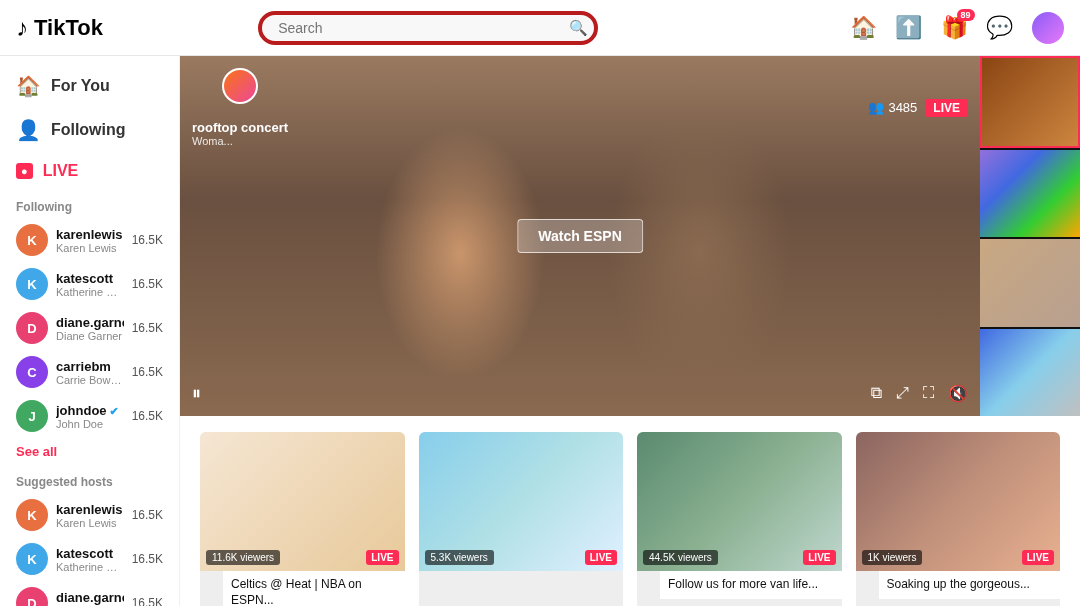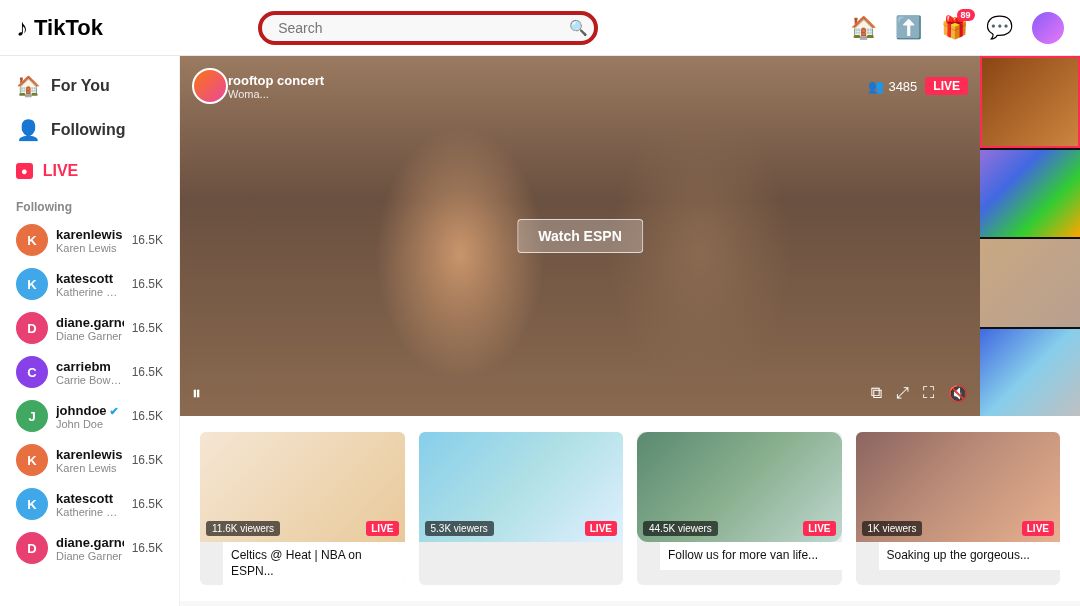--- a/index.html
+++ b/index.html
@@ -230,21 +230,22 @@
       top: 12px;
       left: 12px;
       right: 12px;
       display: flex;
       align-items: center;
       justify-content: space-between;
     }
     .live-creator-info {
       display: flex;
       align-items: center;
-      gap: 0;
+      gap: 16px;
+      flex-direction: column;
     }
     .live-creator-avatar {
       width: 36px;
       height: 36px;
       border-radius: 50%;
       background: linear-gradient(135deg, #f97316, #ec4899);
       border: 2px solid #fff;
     }
     .live-creator-text { color: #fff; }
     .live-creator-name { font-size: 13px; font-weight: 600; }
@@ -339,27 +340,27 @@
       gap: 14px;
     }
     .host-card {
       cursor: pointer;
       border-radius: 6px;
       overflow: hidden;
       background: #eee;
     }
     .host-thumb {
       width: 100%;
-      height: 110px;
+      height: 139px;
       position: relative;
       overflow: hidden;
     }
     .host-bg-1 { background: linear-gradient(135deg, #f5e6d3, #e8c99a); }
     .host-bg-2 { background: linear-gradient(135deg, #87ceeb, #b0e0e6, #e0f0ff); }
-    .host-bg-3 { background: linear-gradient(135deg, #5a8a70, #8ab090, #c0d8d0); border-radius: 11px; }
+    .host-bg-3 { background: linear-gradient(135deg, #5a8a70, #8ab090, #c0d8d0); }
     .host-bg-4 { background: linear-gradient(135deg, #8b6560, #c0907a, #e8b090); }
     .viewer-badge {
       position: absolute;
       bottom: 6px;
       left: 6px;
       background: rgba(0,0,0,0.6);
       color: #fff;
       font-size: 10px;
       padding: 2px 6px;
       border-radius: 3px;
@@ -489,21 +490,23 @@
       <div class="user-info">
         <div class="user-name">
           <span>johndoe</span>
           <span class="verified">✔</span>
         </div>
         <div class="user-real-name">John Doe</div>
       </div>
       <div class="user-count">16.5K</div>
     </div>
 
-
+    <div class="see-all">See all</div>
+
+    <div class="sidebar-section-title">Suggested hosts</div>
 
     <div class="sidebar-user">
       <div class="user-avatar" style="background:#e87040">K</div>
       <div class="user-info">
         <div class="user-name">
           <span>karenlewis</span>
 
         </div>
         <div class="user-real-name">Karen Lewis</div>
       </div>

